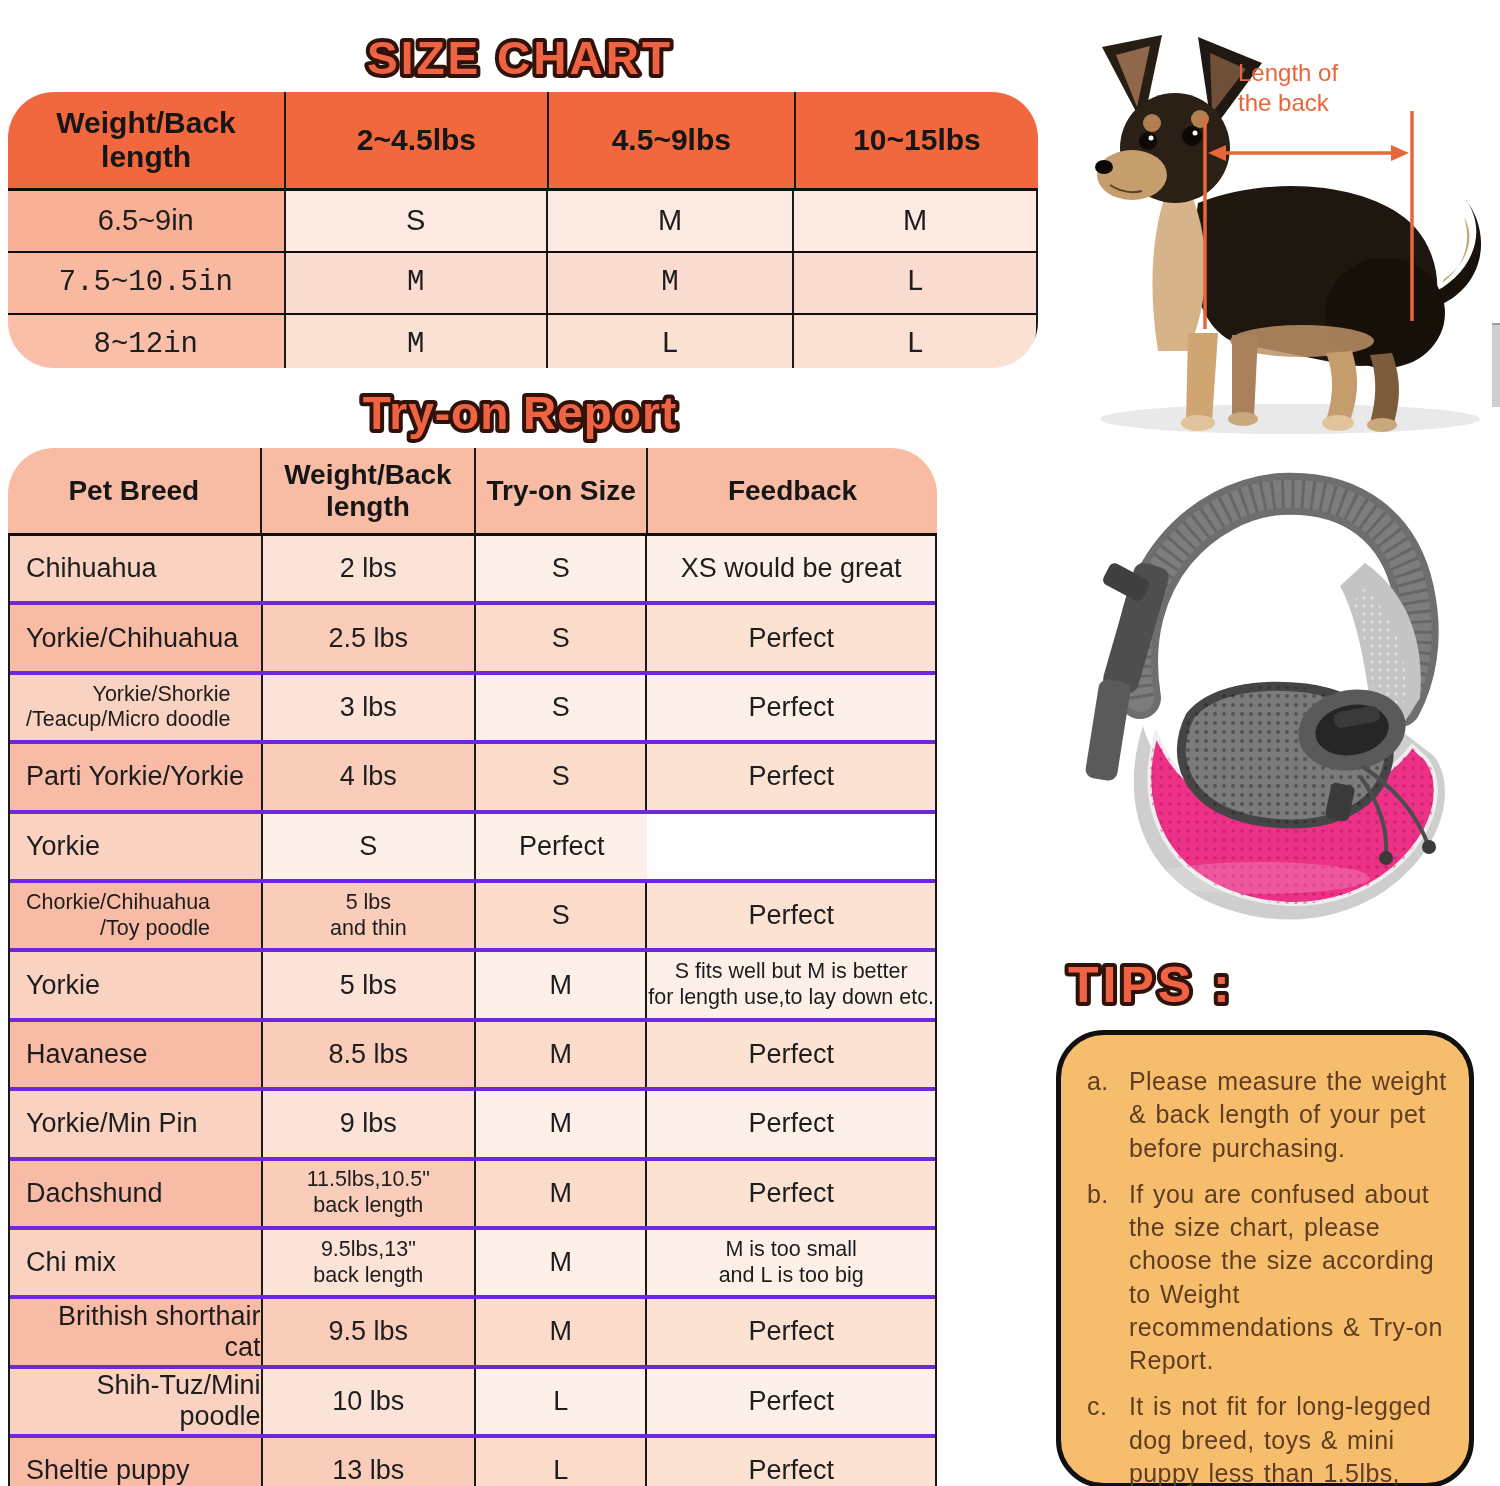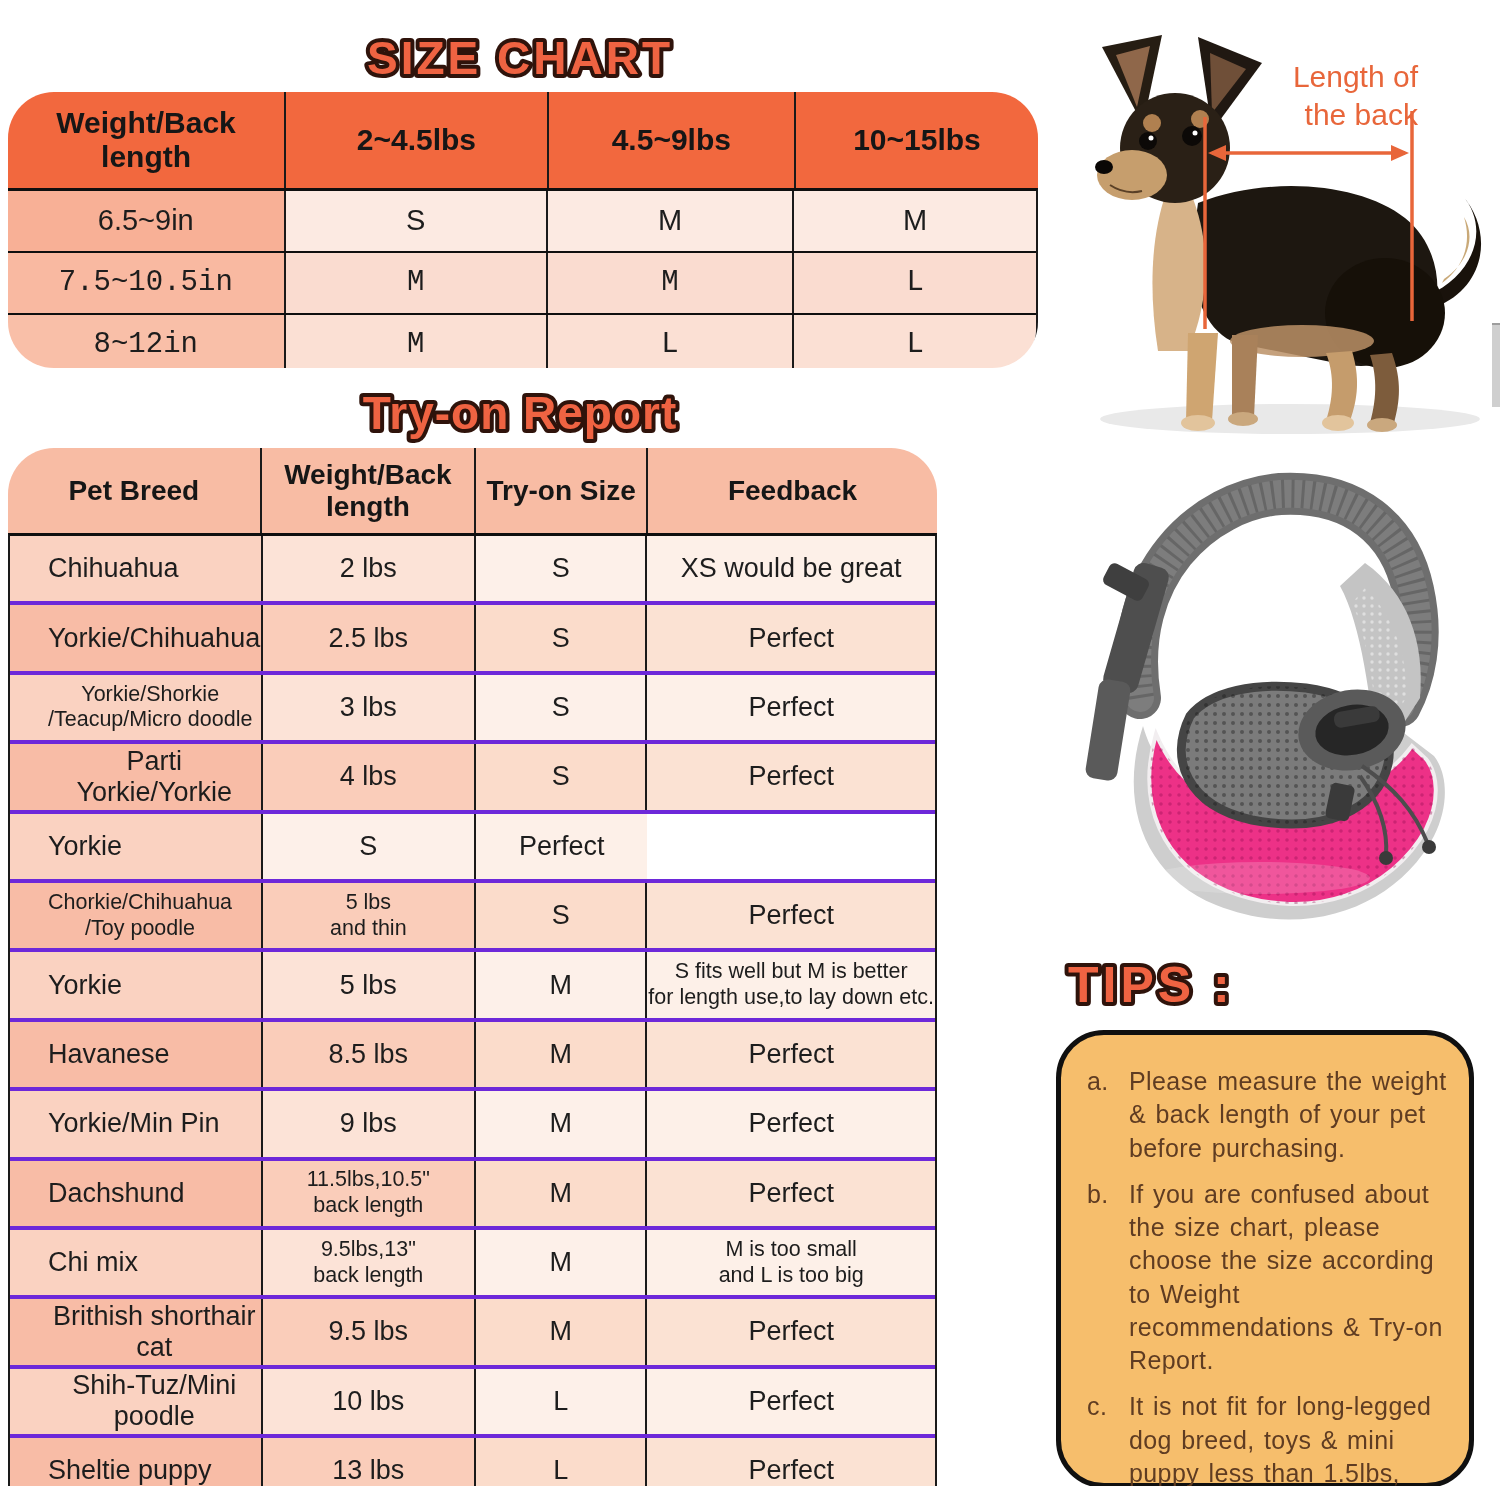--- a/index.html
+++ b/index.html
@@ -36,30 +36,30 @@
   .t1-row.r1 .c1{background:#F8B096;} .t1-row.r1 .c2,.t1-row.r1 .c3,.t1-row.r1 .c4{background:#FCEAE2;}
   .t1-row.r2 .c1{background:#F9B9A1;} .t1-row.r2 .c2,.t1-row.r2 .c3,.t1-row.r2 .c4{background:#FADCD0;}
   .t1-row.r3 .c1{background:#F9BFA8;} .t1-row.r3 .c2,.t1-row.r3 .c3,.t1-row.r3 .c4{background:#FBE0D4;}
 
   
   .t2{left:8px;top:420px;width:929px;height:1066px;border-radius:46px 46px 0 0;}
   .t2 .t-header{height:85px;background:#F8BCA4;grid-template-columns:27.3% 23.1% 18.5% 31.1%;font-size:28px;color:#161616;}
   .t2-body{border-top:3px solid #0f0f0f;border-left:2px solid #1a1a1a;border-right:2px solid #1a1a1a;}
   .t2-row{display:grid;grid-template-columns:27.3% 23.1% 18.5% 31.1%;height:65.4px;font-size:27px;}
   .t2-row + .t2-row{border-top:4px solid #6d28d9;}
-  .t2-row .c1{justify-content:flex-start;padding-left:38px;text-align:center;box-sizing:border-box;}
+  .t2-row .c1{justify-content:flex-start;padding-left:16px;text-align:right;box-sizing:border-box;}
   .t2-row.light .c1{background:#FAD2C1;} .t2-row.light .c2{background:#FCE3D7;}
   .t2-row.light .c3{background:#FDF0E9;} .t2-row.light .c4{background:#FDF0E8;}
   .t2-row.dark .c1{background:#F8BCA6;} .t2-row.dark .c2{background:#FACDBA;}
   .t2-row.dark .c3{background:#FBDCCB;} .t2-row.dark .c4{background:#FBE2D3;}
   .cell.small{font-size:21.5px;line-height:1.2;}
 
   
-  .measure-label{left:1238px;top:30px;width:180px;text-align:right;color:#E8663A;
-                 font-size:30px;line-height:1.25;white-space:pre-line;}
+  .measure-label{left:1238px;top:30px;width:180px;text-align:left;color:#E8663A;
+                 font-size:24px;line-height:1.25;white-space:pre-line;}
 
   
   .tips-box{left:1056px;top:1002px;width:418px;height:458px;background:#F6BE6C;
             border:5px solid #101010;border-radius:48px;box-sizing:border-box;
             padding:30px 20px 0 26px;}
   .tip-item{display:flex;margin-bottom:13px;color:#5F3C22;font-size:25px;line-height:1.33;
             letter-spacing:0.4px;word-spacing:2px;}
   .tip-key{width:42px;flex:none;}
   .tip-text{flex:1;}
 

